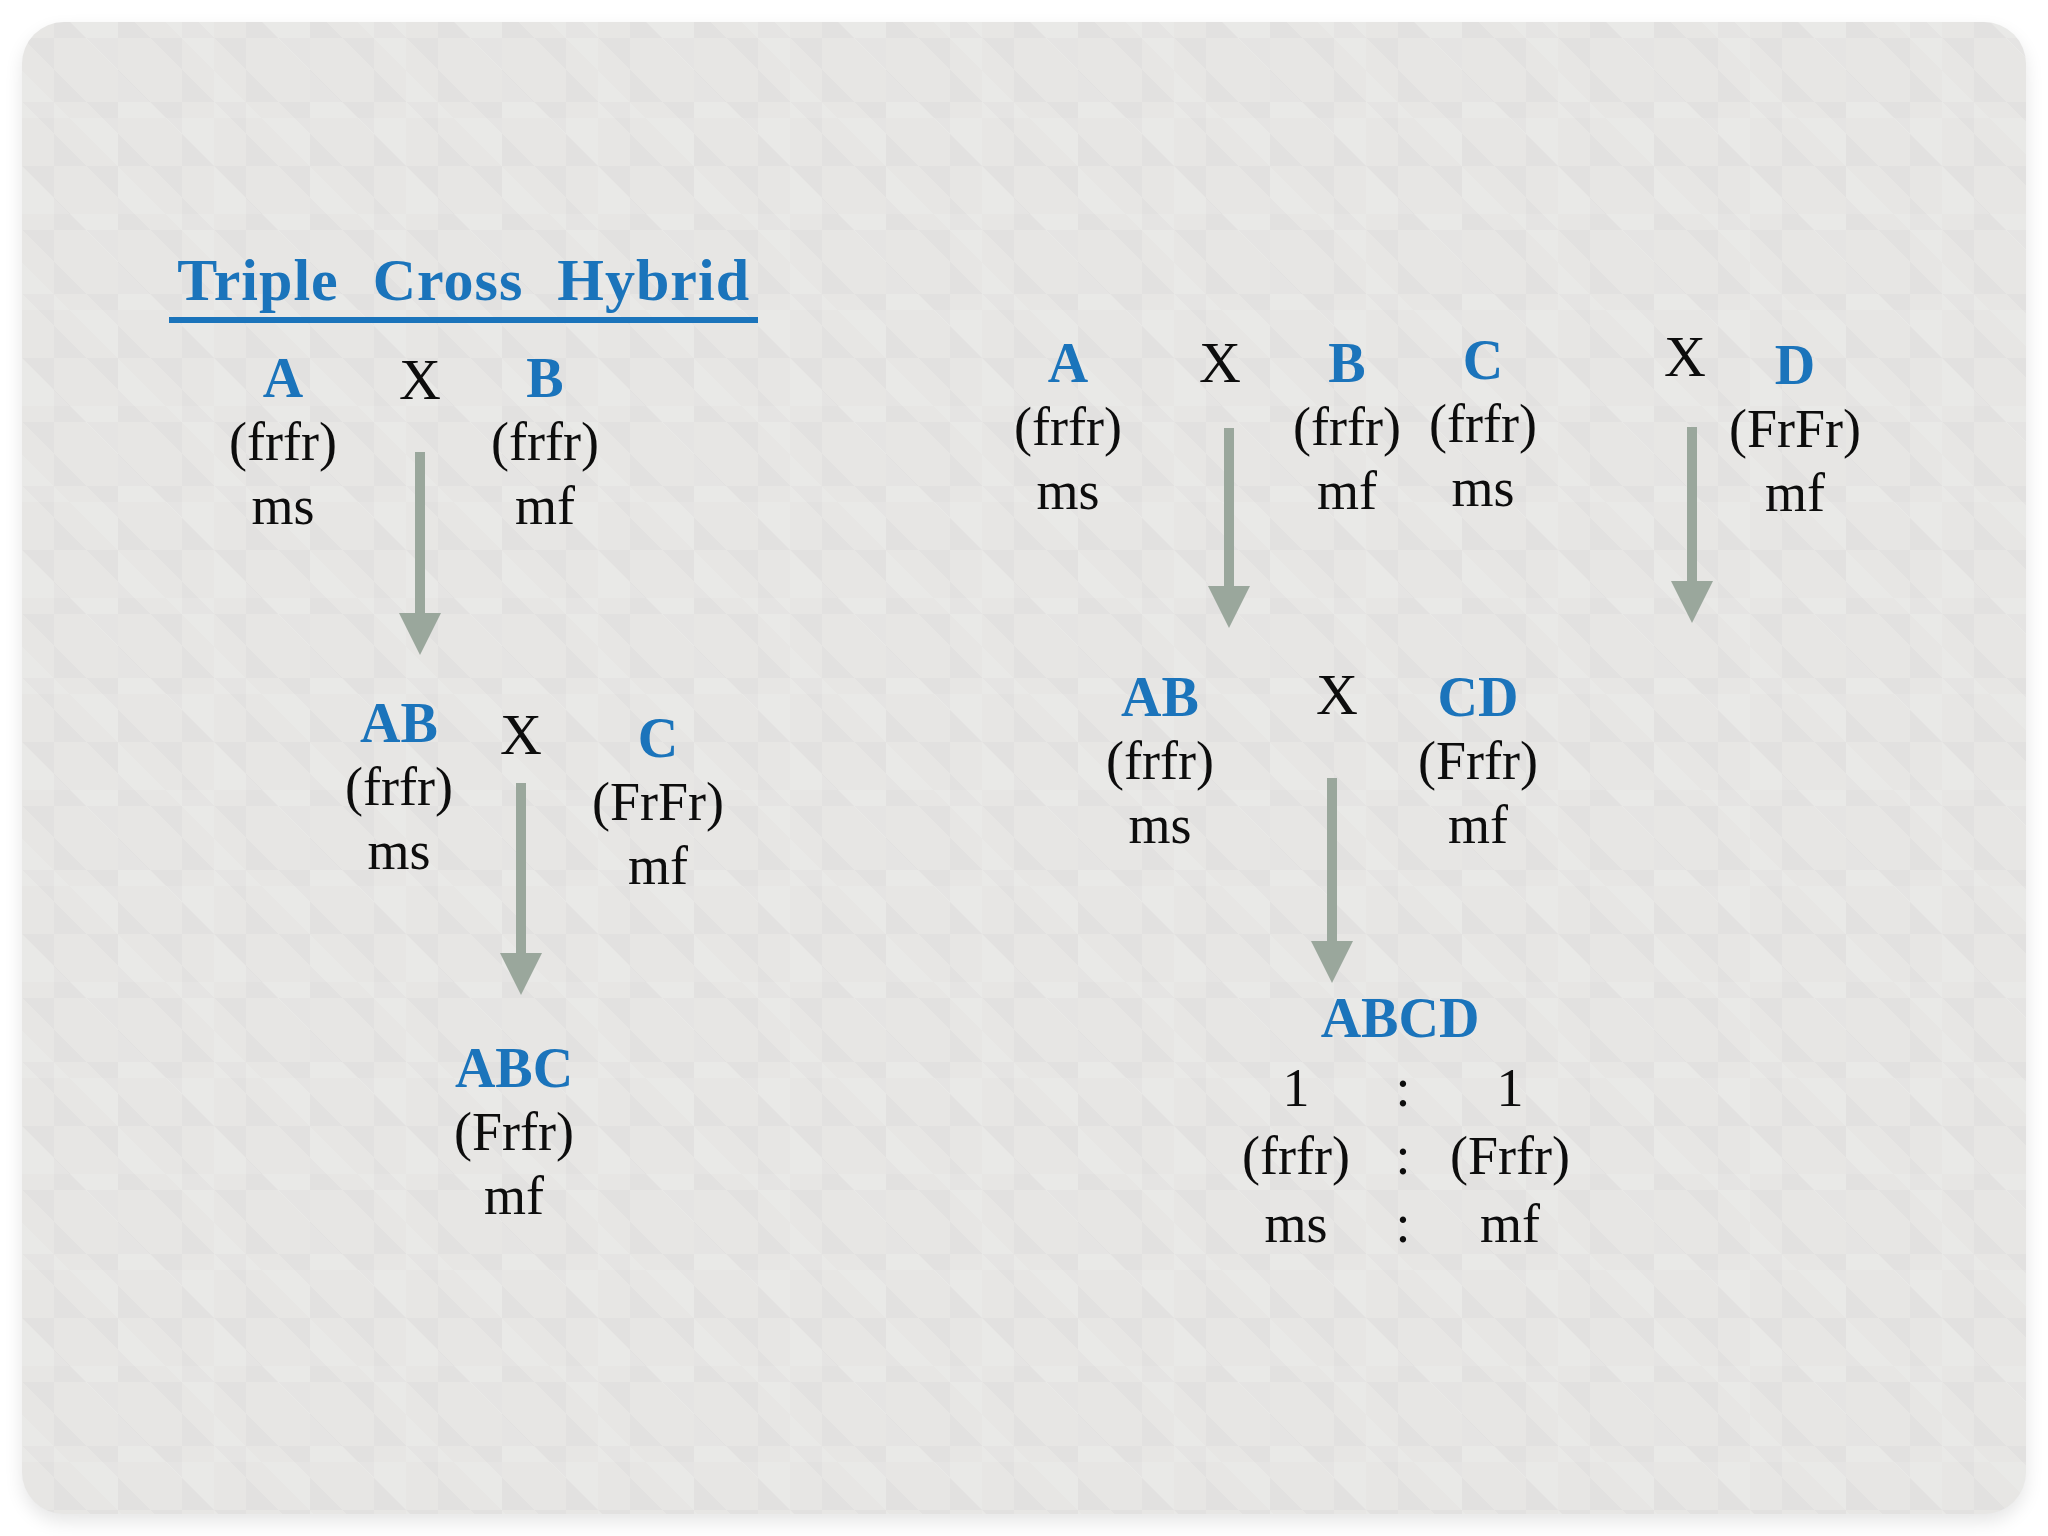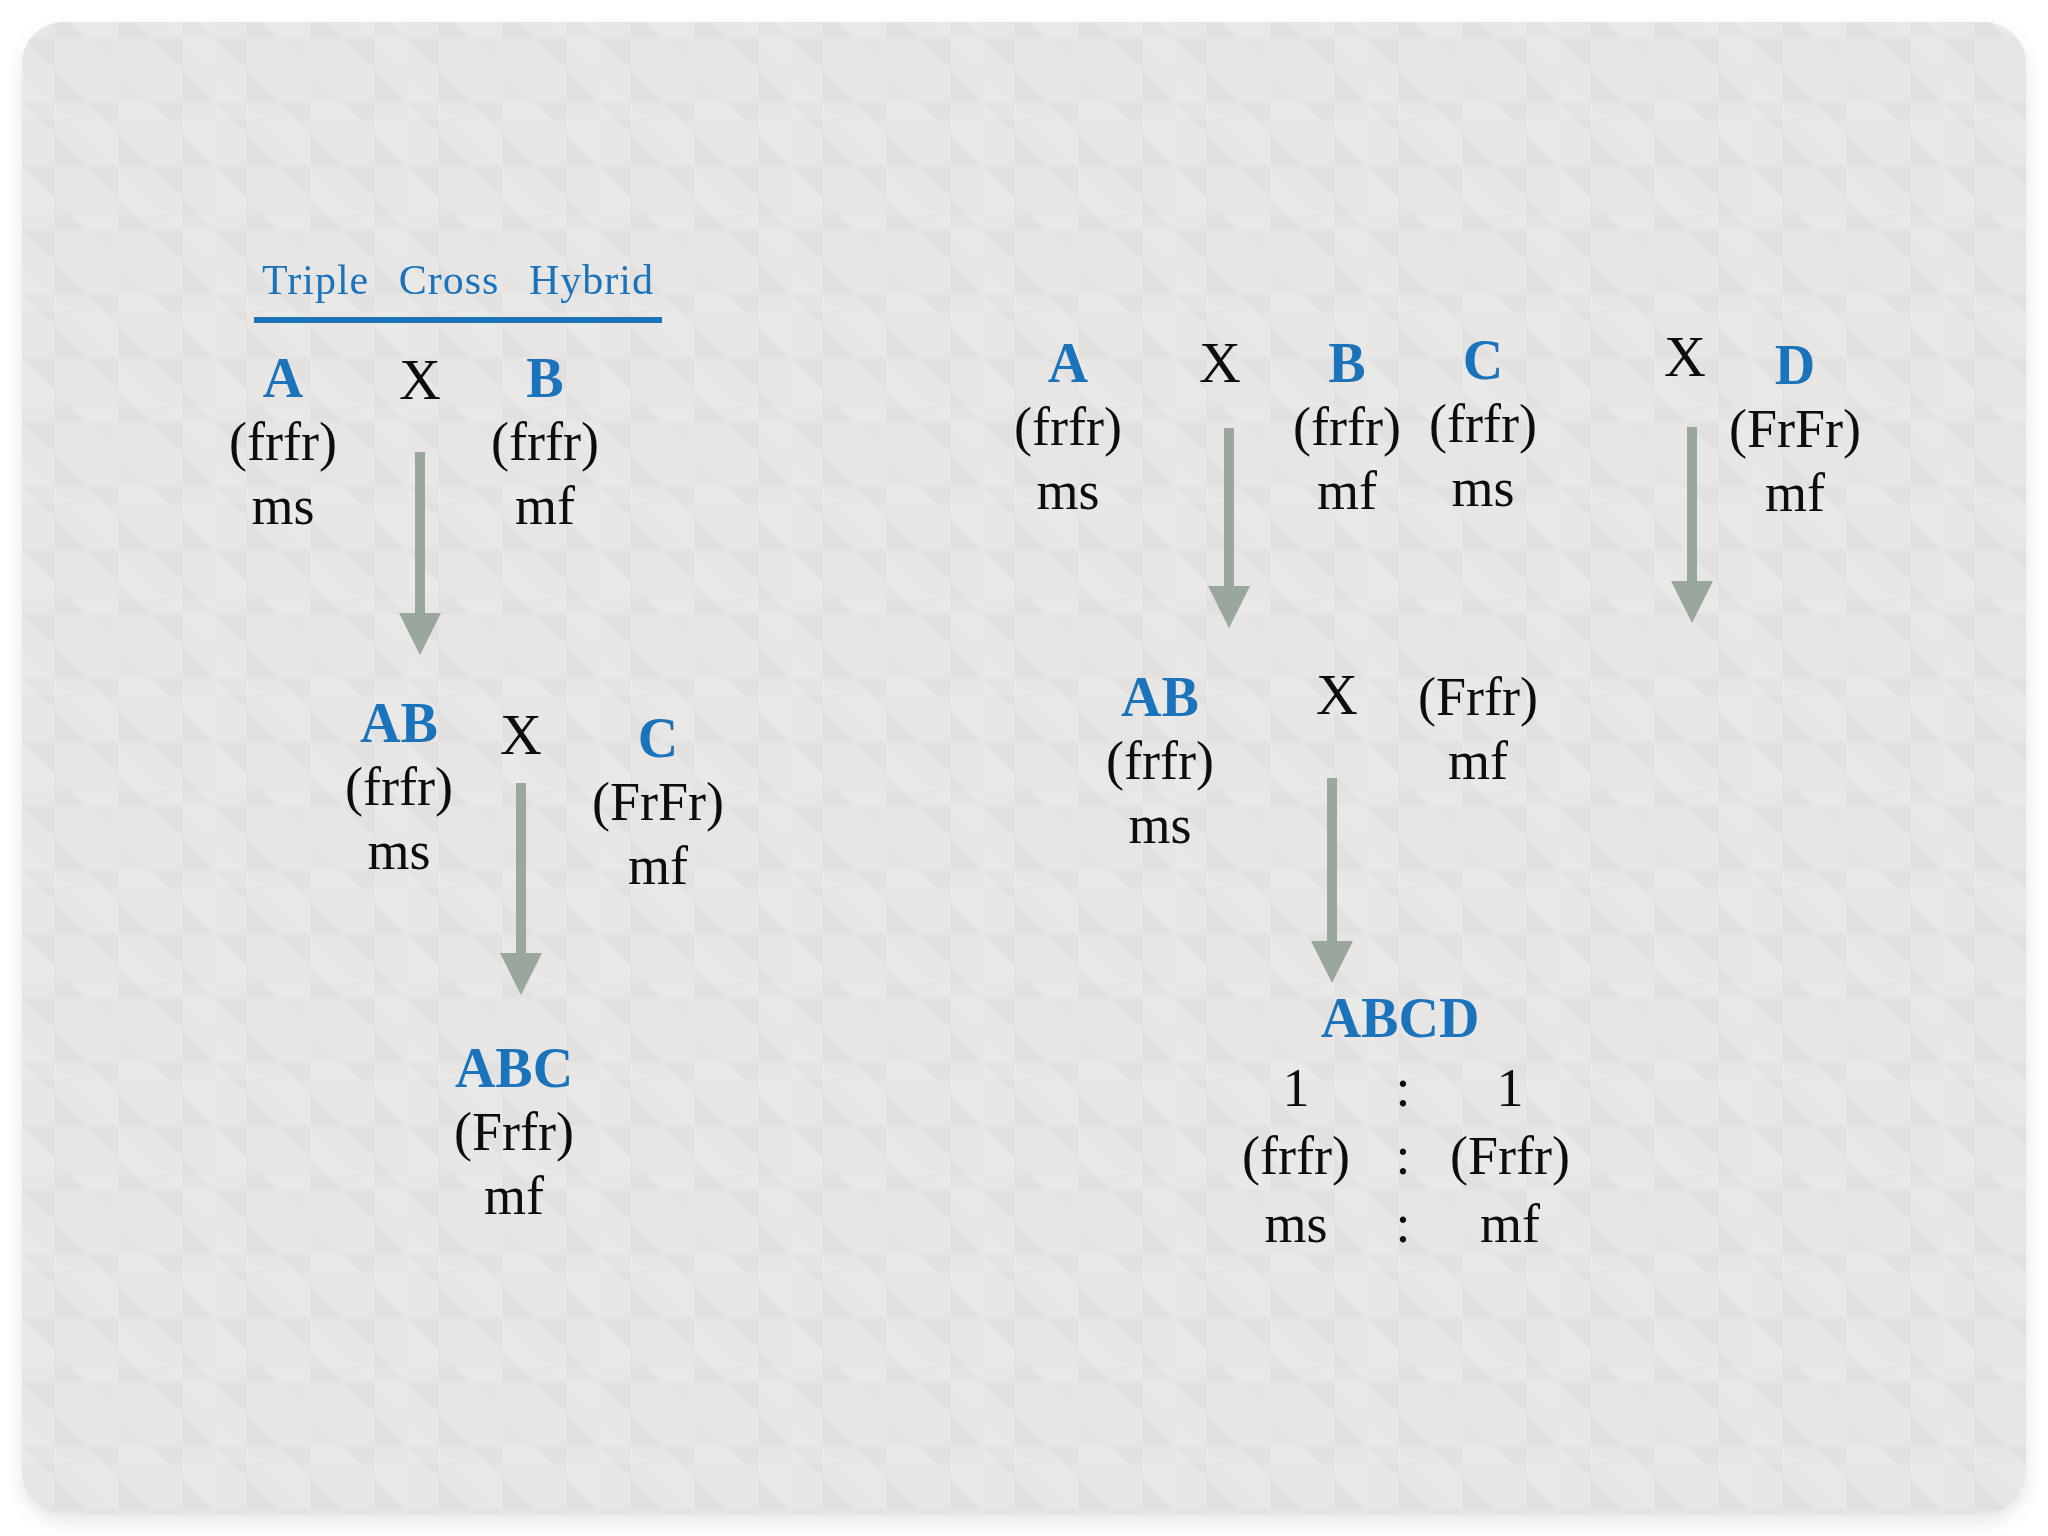--- a/index.html
+++ b/index.html
@@ -22,22 +22,22 @@
     border-radius:42px;
     background-color:var(--slide-bg);
     background-image:
       linear-gradient(45deg, rgba(255,255,255,.10) 25%, transparent 25%, transparent 75%, rgba(255,255,255,.10) 75%),
       linear-gradient(45deg, rgba(0,0,0,.018) 25%, transparent 25%, transparent 75%, rgba(0,0,0,.018) 75%);
     background-size:96px 96px, 64px 64px;
     background-position:0 0, 32px 16px;
     box-shadow:0 8px 18px rgba(0,0,0,.10);
   }
   .diagram-title{
-    position:absolute;width:600px;text-align:center;
-    font-size:42px;font-weight:400;color:var(--accent-blue);
+    position:absolute;width:600px;text-align:right;
+    font-size:60px;font-weight:700;color:var(--accent-blue);
     line-height:66px;word-spacing:18px;letter-spacing:1px;
   }
   .diagram-title .u{
     display:inline-block;
     border-bottom:6px solid var(--accent-blue);
     padding:0 8px 4px 8px;
   }
   .entity{
     position:absolute;width:240px;text-align:center;
     line-height:64px;font-size:54px;color:var(--text-black);
@@ -151,20 +151,21 @@
     <div class="arrow-head"></div>
   </div>
 
   <div class="entity" style="left:1040px;top:665px">
     <div class="name">AB</div>
     <div>(frfr)</div>
     <div>ms</div>
   </div>
   <div class="cross-x" style="left:1217px;top:663px">X</div>
   <div class="entity" style="left:1358px;top:665px">
+    <div class="name">CD</div>
     <div>(Frfr)</div>
     <div>mf</div>
   </div>
 
   <div class="arrow" style="left:1310px;top:778px;height:205px">
     <div class="arrow-shaft"></div>
     <div class="arrow-head"></div>
   </div>
 
   <div class="entity" style="left:1280px;top:986px">

